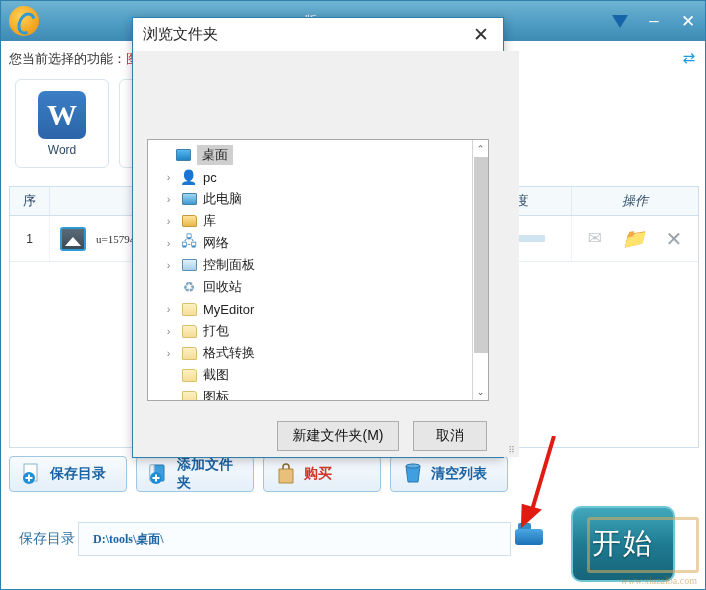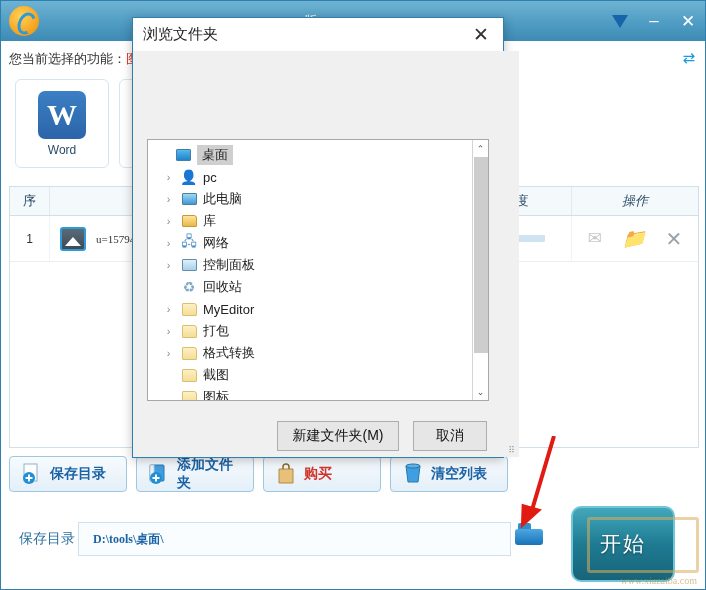--- a/index.html
+++ b/index.html
@@ -177,21 +177,21 @@
   #browse-btn .tab {
     position:absolute; left:4px; top:3px; width:13px; height:8px; border-radius:2px 2px 0 0;
     background: #2f8ecb;
   }
   #start-btn {
     position: absolute; left: 570px; top: 505px; width: 104px; height: 76px;
     border-radius: 10px; cursor: pointer;
     background: linear-gradient(180deg,#43a8bb 0%,#1e7b92 50%, #17647a 100%);
     border: 2px solid #6fc6d6;
     display: flex; align-items: center; justify-content: center;
-    color: #ffffff; font-size: 21px; letter-spacing: 2px;
+    color: #ffffff; font-size: 29px; letter-spacing: 2px;
     text-shadow: 0 1px 2px rgba(0,0,0,.45);
   }
 
   
   #red-arrow { position:absolute; left:505px; top:435px; width:90px; height:110px; pointer-events:none; }
 
   
   #watermark {
     position: absolute; right: 2px; bottom: 2px; width: 126px; height: 74px;
     pointer-events: none; opacity: .55;

